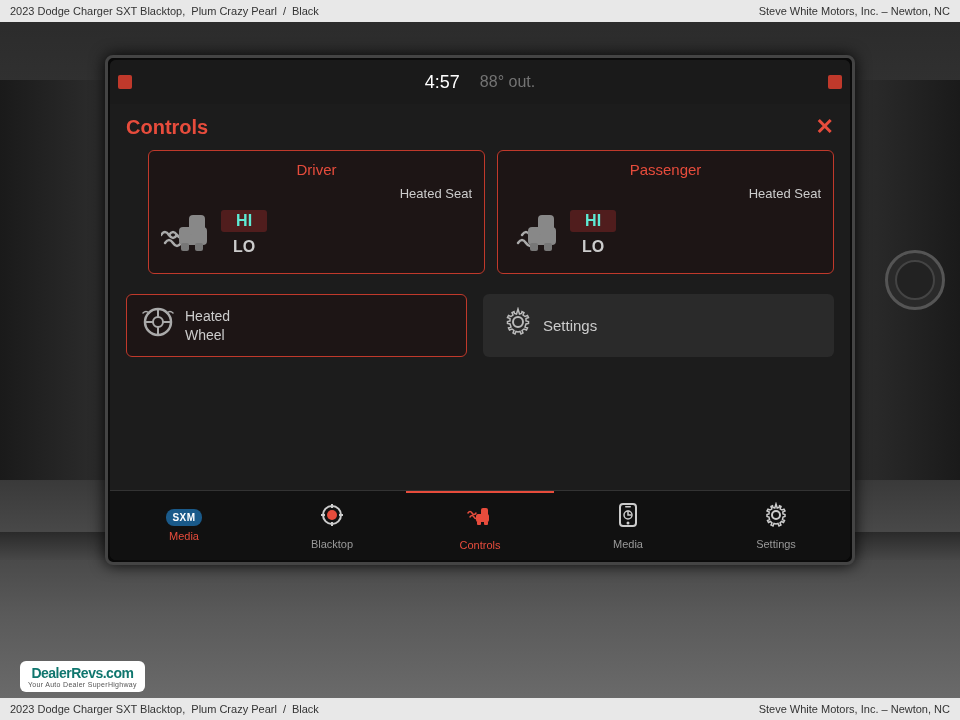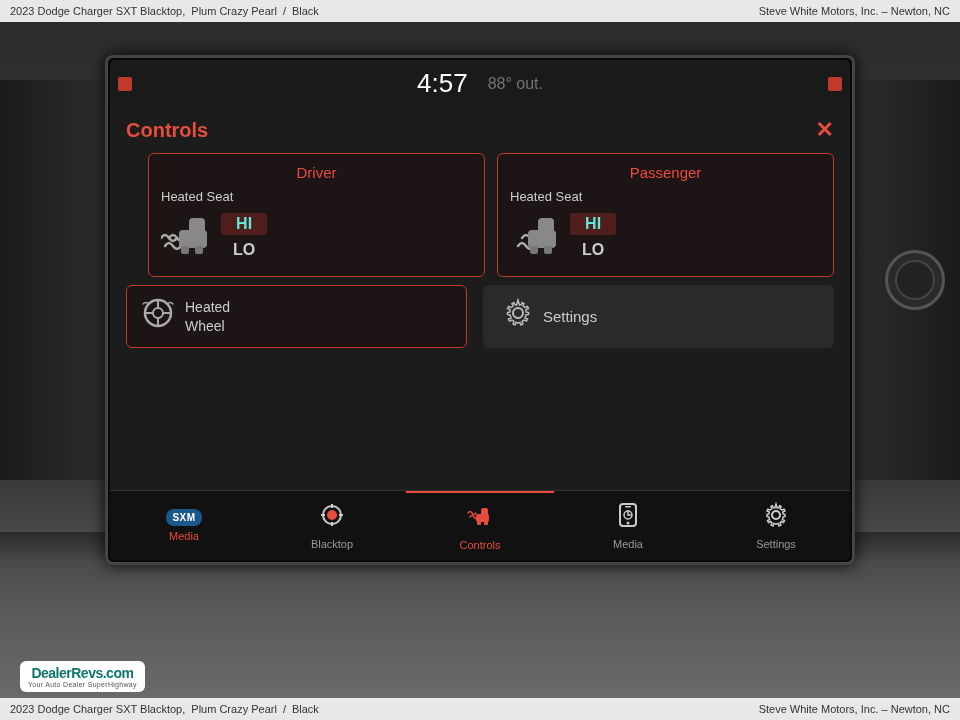--- a/index.html
+++ b/index.html
@@ -71,21 +71,21 @@
       align-items: center;
       justify-content: center;
       padding: 8px 16px;
       gap: 20px;
       position: relative;
       min-height: 44px;
     }
 
     .status-bar .time {
       color: #fff;
-      font-size: 26px;
+      font-size: 18px;
       font-weight: 500;
     }
 
     .status-bar .temp {
       color: #737373;
       font-size: 16px;
     }
 
     .status-corner-left {
       position: absolute;
@@ -131,21 +131,21 @@
       color: #e74c3c;
       font-size: 22px;
       cursor: pointer;
       font-weight: bold;
     }
 
     
     .seat-controls {
       display: flex;
       gap: 12px;
-      margin-bottom: 8px;
+      margin-bottom: 20px;
       padding-left: 22px;
     }
 
     .seat-panel {
       border: 1.5px solid #c0392b;
       border-radius: 6px;
       padding: 10px 12px;
       flex: 1;
       background: rgba(30, 20, 20, 0.8);
     }
@@ -171,21 +171,21 @@
 
     .seat-levels {
       display: flex;
       flex-direction: column;
       gap: 4px;
     }
 
     .seat-label-text {
       color: #ccc;
       font-size: 13px;
-      text-align: left;
+      text-align: right;
       margin-bottom: 4px;
     }
 
     .level-btn {
       color: #ccc;
       font-size: 16px;
       font-weight: bold;
       cursor: pointer;
       padding: 2px 12px;
       border-radius: 3px;

